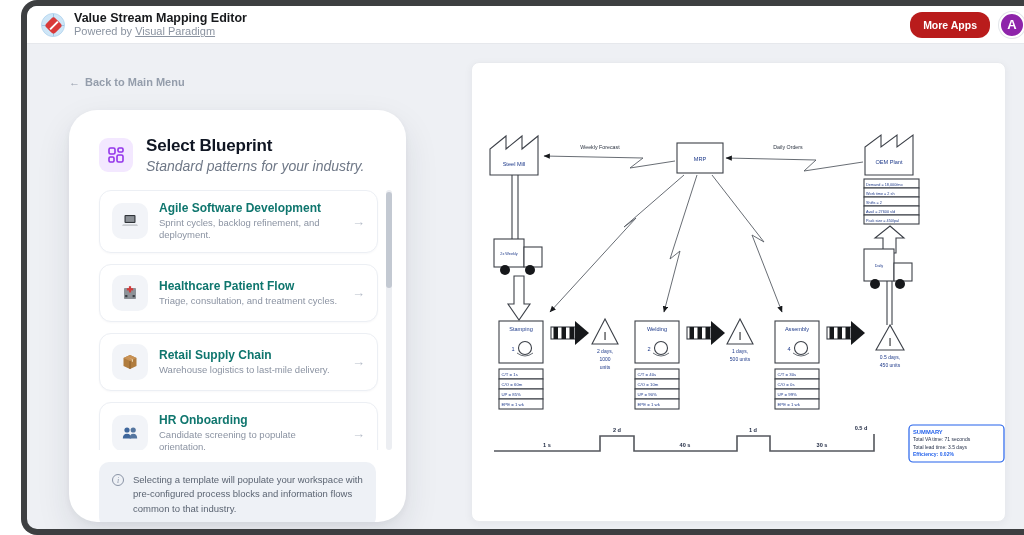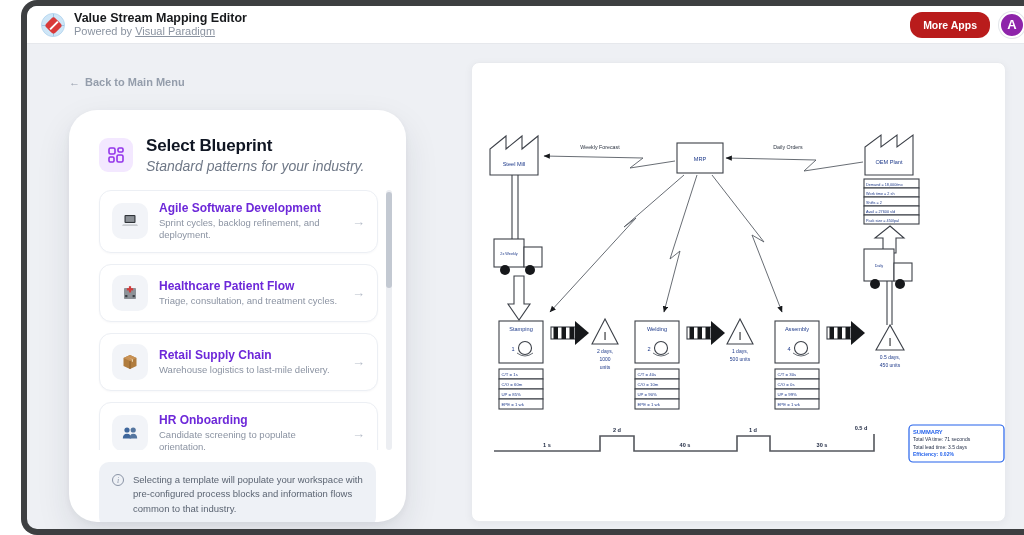--- a/index.html
+++ b/index.html
@@ -27,21 +27,21 @@
   .panel { position:absolute; left:42px; top:104px; width:337px; height:412px; background:#ffffff; border-radius:28px; box-shadow:0 14px 34px rgba(30,41,59,.10), 0 2px 6px rgba(30,41,59,.05); padding:26px 0 0 0; overflow:hidden; }
   .panel-head { display:flex; align-items:center; gap:13px; padding:0 30px 14px 30px; }
   .bp-icon-tile { width:34px; height:34px; border-radius:9px; background:#f3e8ff; display:flex; align-items:center; justify-content:center; flex:0 0 auto; }
   .panel-title { font-size:17px; font-weight:800; color:#101623; letter-spacing:-.2px; }
   .panel-sub { font-size:14px; color:#6f7887; margin-top:2px;font-style:italic; }
   .list-wrap { display:flex; padding:2px 14px 0 30px; gap:8px; height:262px; overflow:hidden; }
   .bp-list { flex:1; display:flex; flex-direction:column; gap:11px; }
   .bp-item { background:#fff; border:1px solid #eceff4; border-radius:12px; padding:10px 12px; display:flex; align-items:center; gap:11px; cursor:pointer; box-shadow:0 1px 2px rgba(30,41,59,.03); }
   .bp-item-icon { width:36px; height:36px; border-radius:10px; background:#f2f4f8; display:flex; align-items:center; justify-content:center; flex:0 0 auto; }
   .bp-texts { flex:1; min-width:0; }
-  .bp-title { font-size:12px; font-weight:bold; color:#6d28d9; }
+  .bp-title { font-size:12px; font-weight:bold; color:#0f766e; }
   .bp-desc { font-size:9.5px; color:#8b93a2; margin-top:2px; line-height:1.3; }
   .bp-chevron { color:#b6bdc9; font-size:13px; flex:0 0 auto; }
   .scrollbar-track { width:6px; border-radius:3px; background:#eceef2; position:relative; flex:0 0 auto; }
   .scrollbar-thumb { position:absolute; top:2px; left:0; width:6px; height:96px; border-radius:3px; background:#c3c9d2; cursor:grab; }
   .note-box { margin:12px 30px 0 30px; background:#eef1f6; border-radius:10px; padding:11px 13px; display:flex; gap:9px; }
   .info-icon { width:12px; height:12px; border-radius:50%; border:1px solid #8a94a6; color:#8a94a6; font-size:8px; display:flex; align-items:center; justify-content:center; flex:0 0 auto; margin-top:1px; font-style:italic; font-family:"Liberation Serif", serif; }
   .note-text { font-size:9.5px; color:#5b6472; line-height:1.5; }
 
   
   .workspace { position:absolute; left:444px; top:56px; width:535px; height:460px; background:#ffffff; border-radius:8px; border:1px solid #e8eaee; box-shadow:0 2px 8px rgba(30,41,59,.05); overflow:hidden; }

